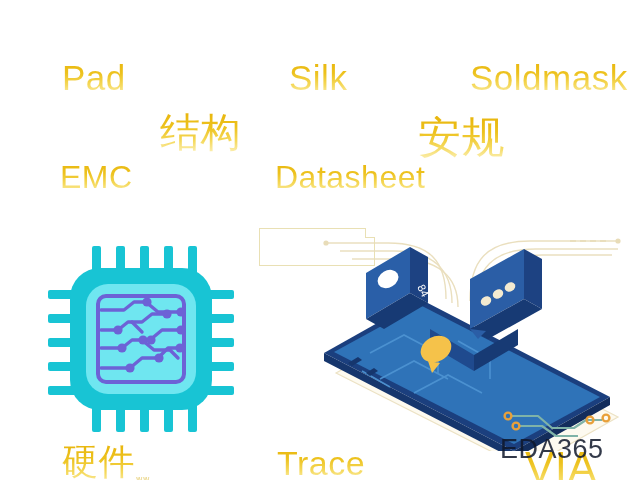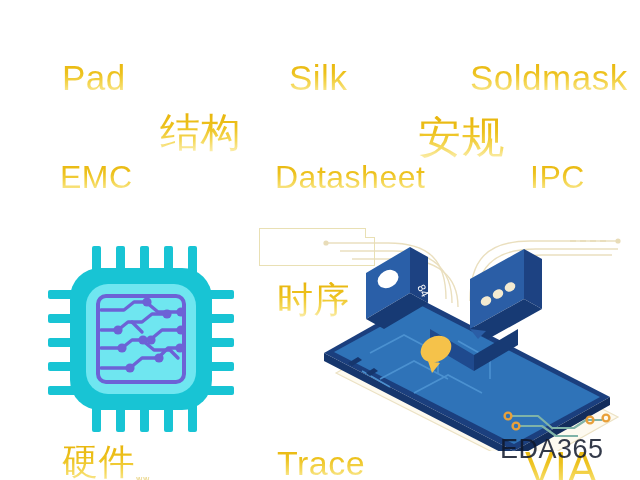--- a/index.html
+++ b/index.html
@@ -100,22 +100,20 @@
 
 <div id="stage">
 
   <div class="kw kw-pad">Pad</div>
   <div class="kw kw-silk">Silk</div>
   <div class="kw kw-soldmask">Soldmask</div>
   <div class="kw cn kw-jiegou">结构</div>
   <div class="kw cn kw-anggui">安规</div>
   <div class="kw kw-emc">EMC</div>
   <div class="kw kw-datasheet">Datasheet</div>
-  <div class="kw kw-ipc">IPC</div>
-  <div class="kw cn kw-shixu">时序</div>
 
   <div class="kw cn kw-yingjian"><span>硬件</span><span class="kw-sub">ww</span></div>
 
   <div class="kw kw-trace">Trace</div>
   <div class="kw kw-via">VIA</div>
 
   <div id="myworld">
     <span class="fold"></span>
   </div>
 

